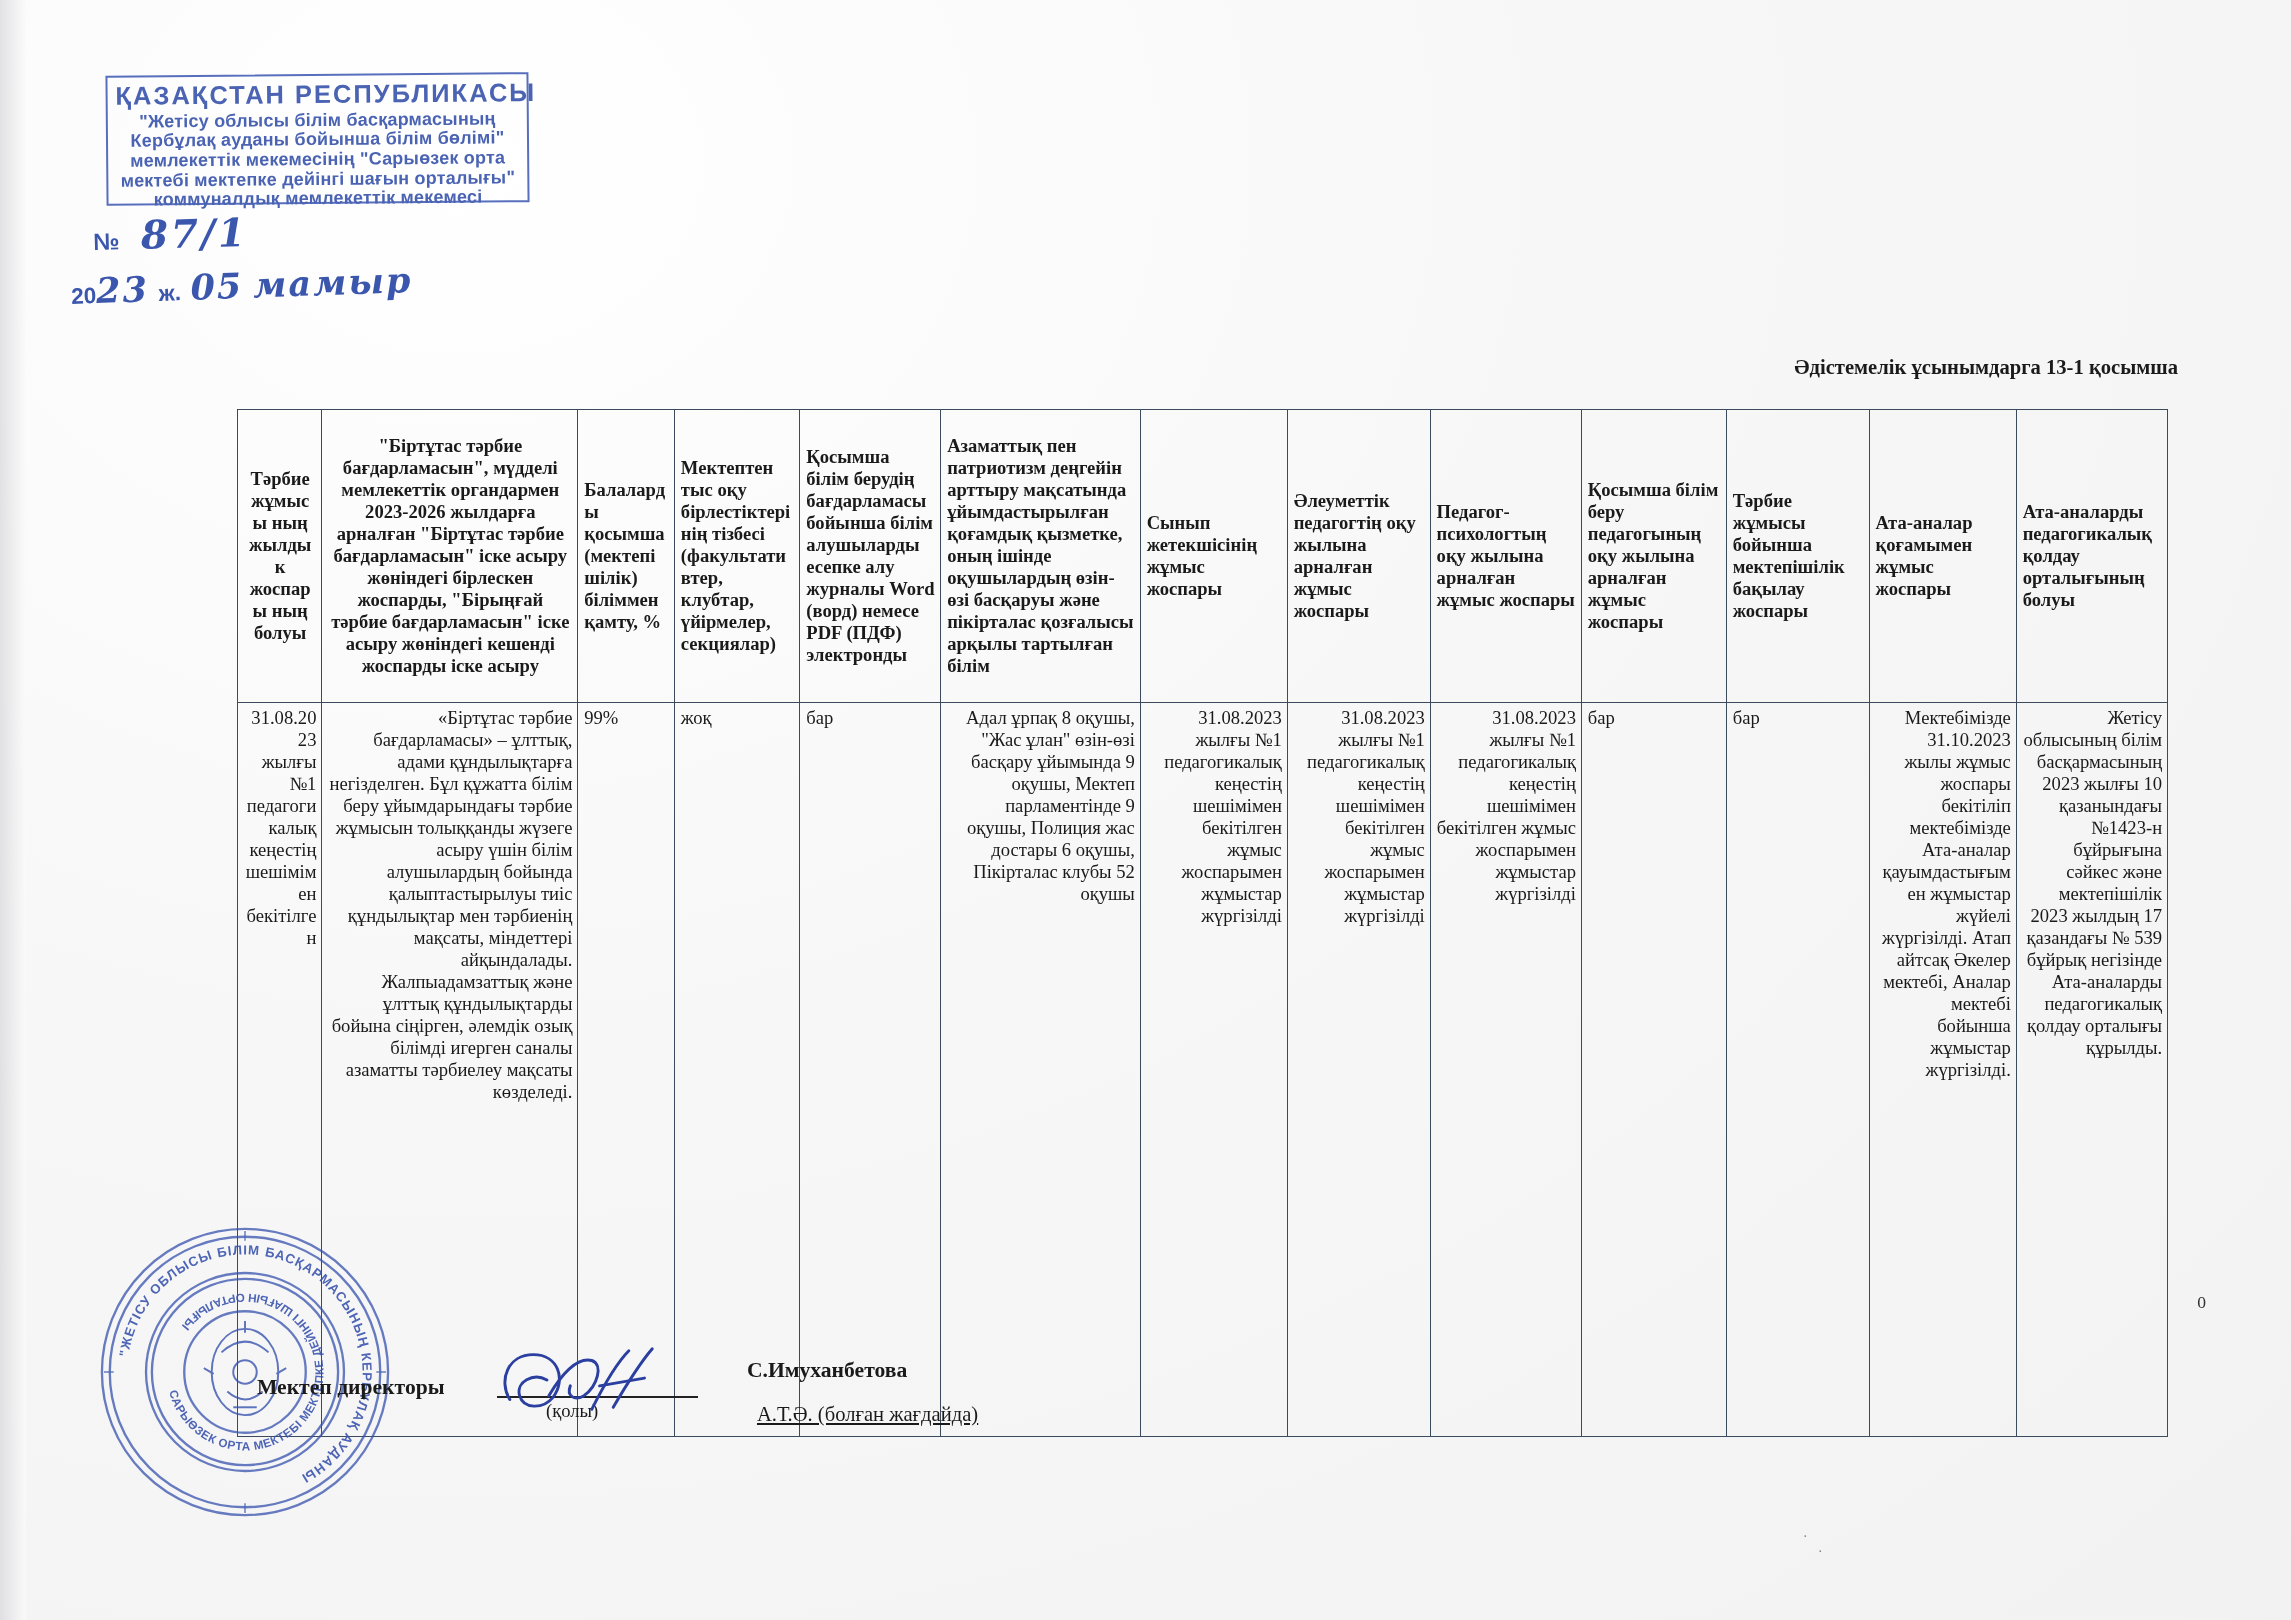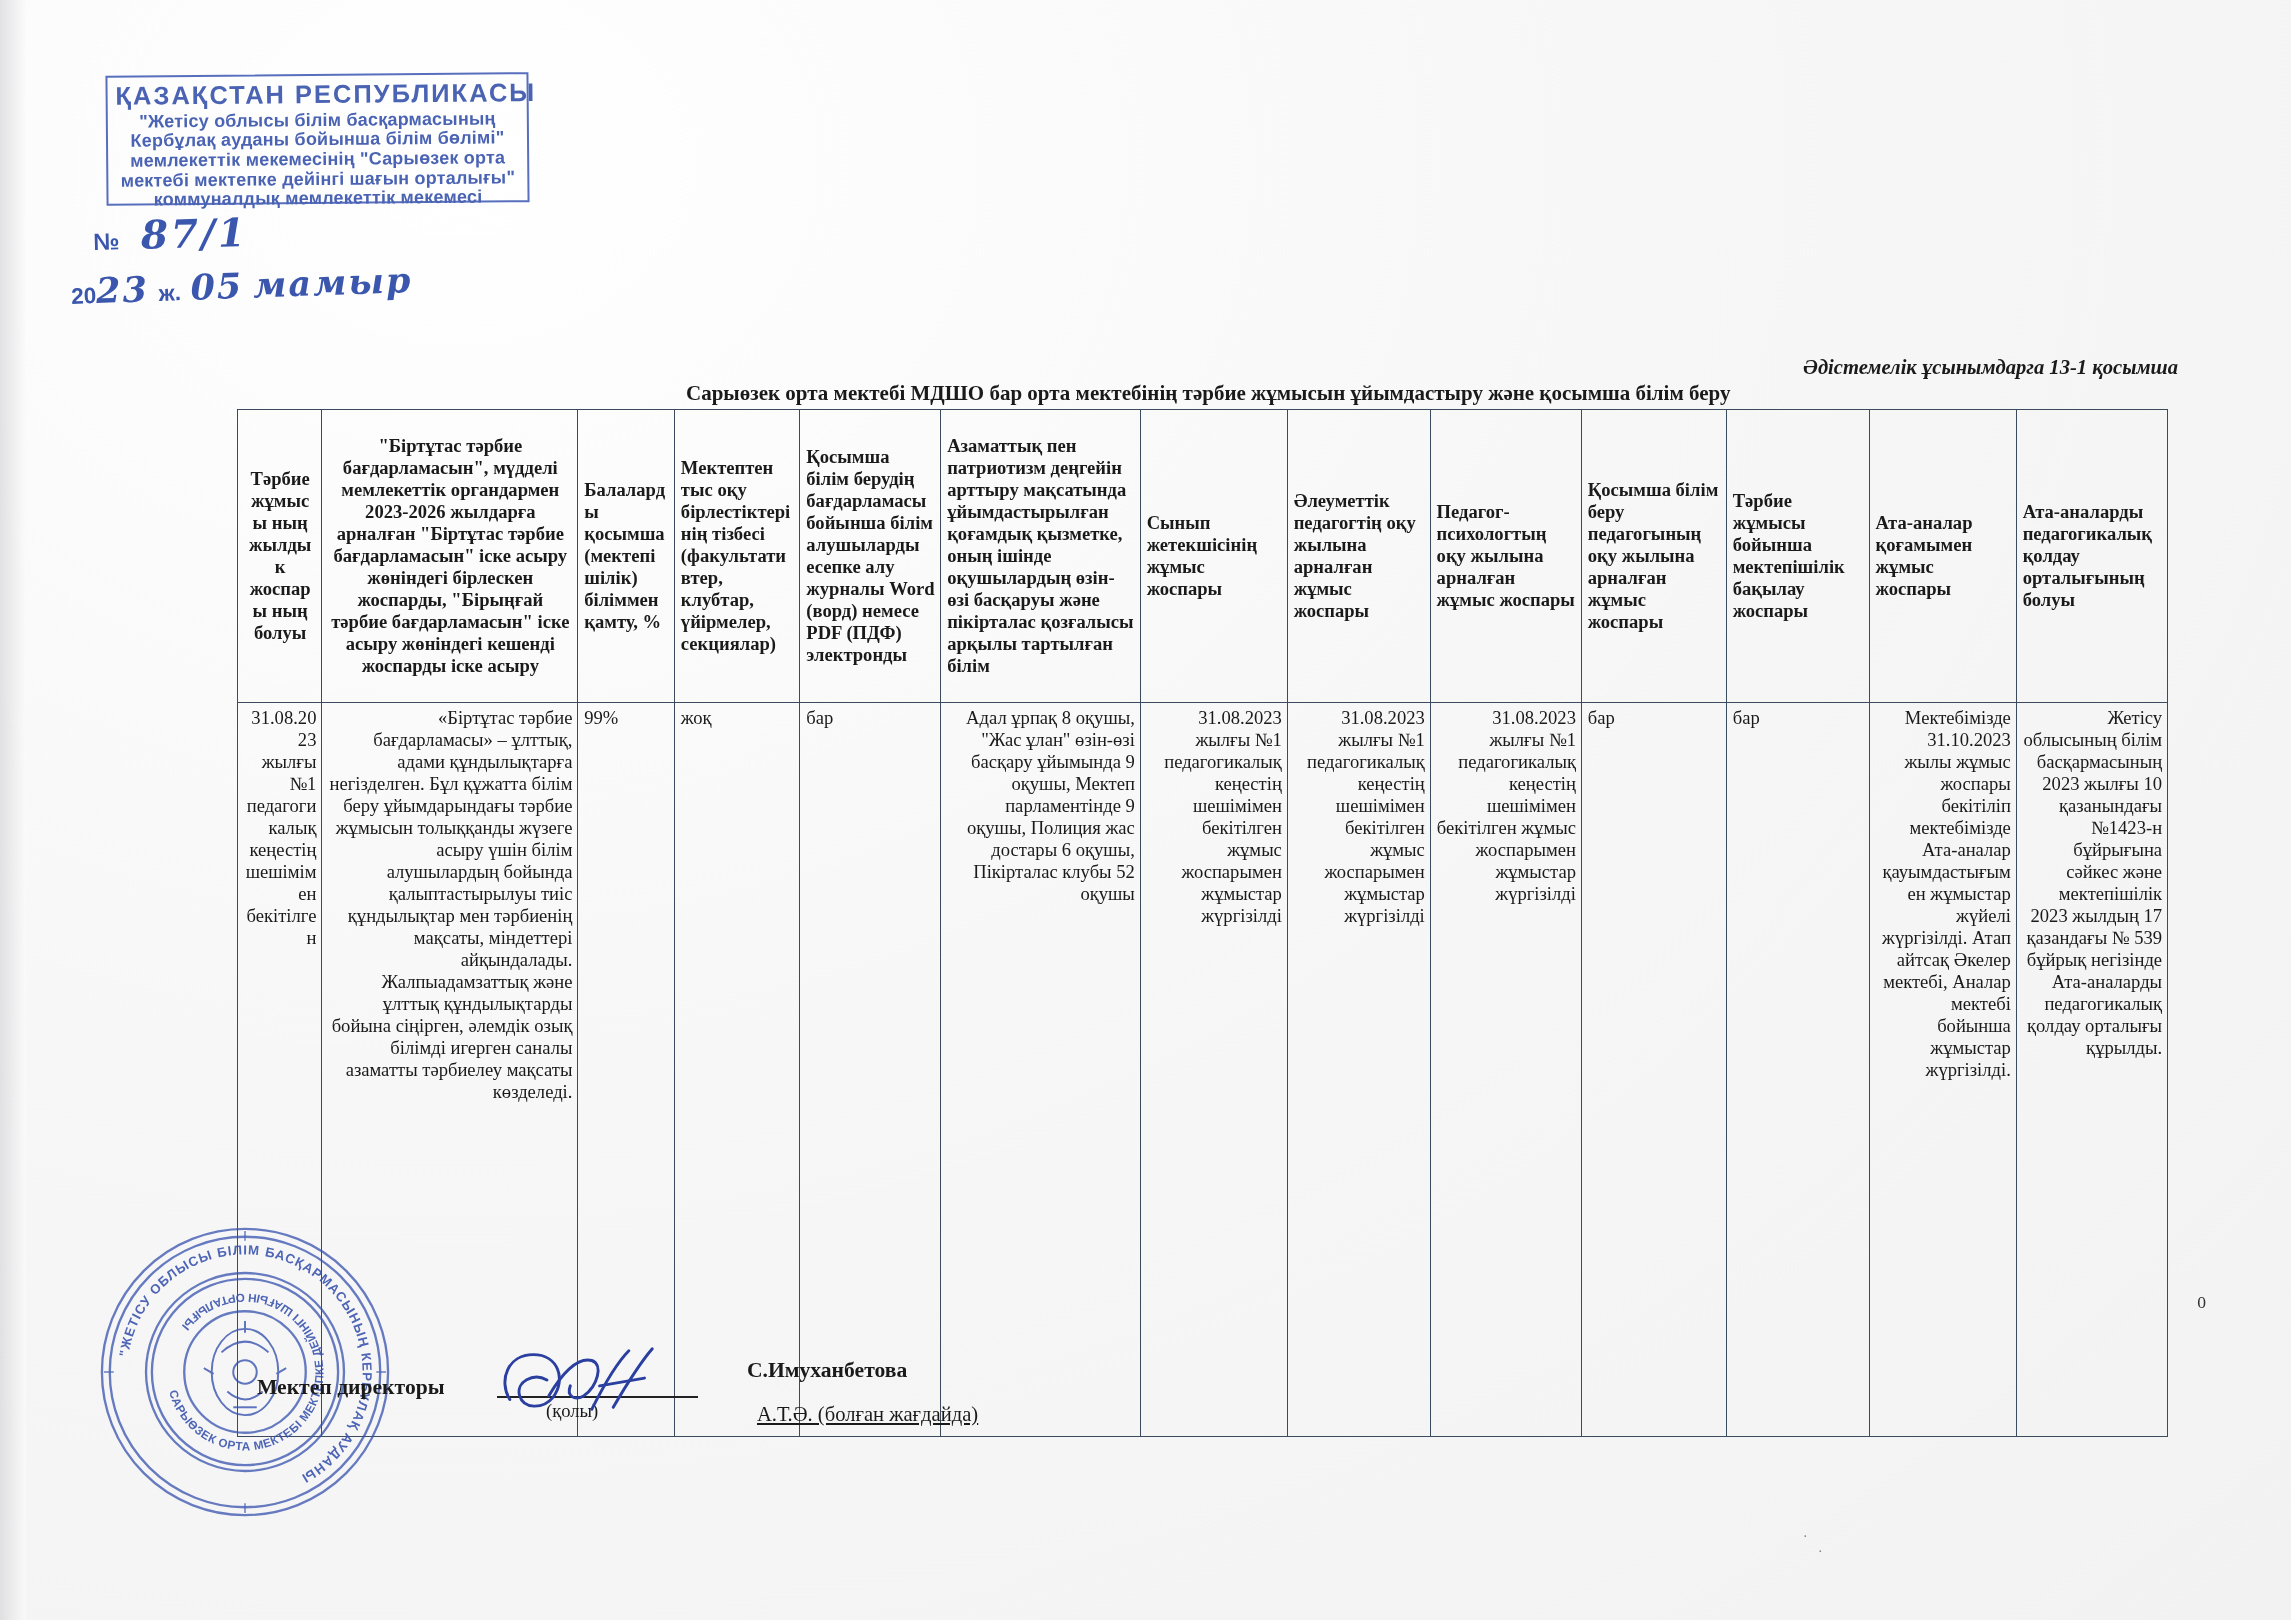--- a/index.html
+++ b/index.html
@@ -95,21 +95,20 @@
   #reg-date-row .gap { display:inline-block; width: 9.8px; }
 
   
   #appendix-note {
     position: absolute;
     right: 114px;
     top: 356px;
     font-weight: bold;
     font-size: 20.6px;
     white-space: nowrap;
-    font-style: italic;
   }
   #doc-title {
     position: absolute;
     left: 686px;
     top: 381px;
     font-weight: bold;
     font-size: 21px;
     white-space: nowrap;
   }
 
@@ -240,21 +239,20 @@
 
   <div id="reg-no-row">
     <span>№</span><span class="hand">87/1</span>
   </div>
 
   <div id="reg-date-row">
     <span>20</span><span class="hand">23</span><span class="gap"></span><span>ж.</span><span class="gap"></span><span class="hand">05</span><span class="gap"></span><span class="hand">мамыр</span>
   </div>
 
   <div id="appendix-note">Әдістемелік ұсынымдарга 13-1 қосымша</div>
-  <div id="doc-title">Сарыөзек орта мектебі МДШО бар орта мектебінің тәрбие жұмысын ұйымдастыру және қосымша білім беру</div>
 
   <div id="tbl-wrap">
     <table class="grid">
       <colgroup>
         <col class="c0">
           <col class="c1">
           <col class="c2">
           <col class="c3">
           <col class="c4">
         <col class="c5">

